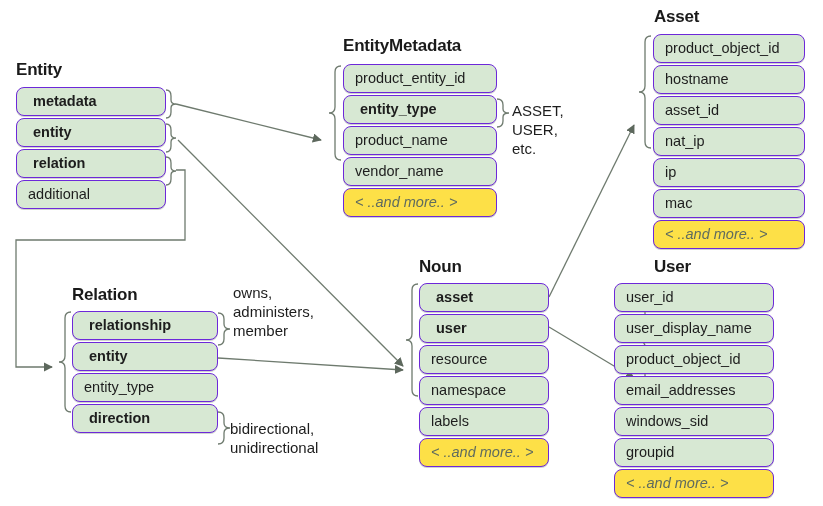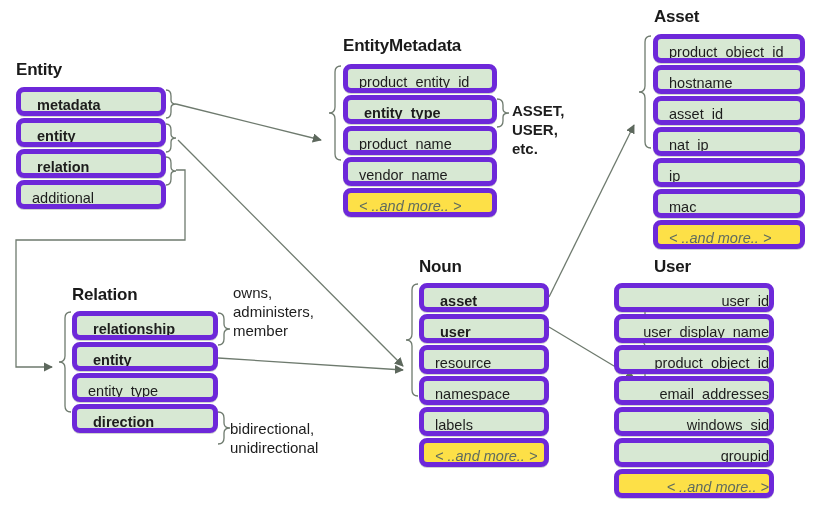--- a/index.html
+++ b/index.html
@@ -21,21 +21,21 @@
     font-size:17px;
     font-weight:bold;
     color:#1a1a1a;
     white-space:nowrap;
     letter-spacing:-0.2px;
   }
   .rows{position:absolute;}
   .row{
     box-sizing:border-box;
     background:#d7e8d3;
-    border:5px solid #6d28d9;
+    border:1px solid #6d28d9;
     border-radius:8px;
     height:29px;
     line-height:27px;
     padding:0 0 0 11px;
     font-size:14.5px;
     color:#1d1d1d;
     white-space:nowrap;
     overflow:hidden;
     margin-bottom:2px;
     box-shadow:0 1px 0 rgba(120,130,120,0.35);
@@ -129,21 +129,21 @@
         <div class="row">asset_id</div>
         <div class="row">nat_ip</div>
         <div class="row">ip</div>
         <div class="row">mac</div>
         <div class="row more">&lt; ..and more.. &gt;</div>
       </div>
   </div>
 
   <div class="group">
     <div class="group-title" style="left:654px;top:257px;">User</div>
-    <div class="rows" id="rows-user" style="left:614px;top:283px;width:160px;text-align:right;">
+    <div class="rows" id="rows-user" style="left:614px;top:283px;width:160px;">
         <div class="row">user_id</div>
         <div class="row">user_display_name</div>
         <div class="row">product_object_id</div>
         <div class="row">email_addresses</div>
         <div class="row">windows_sid</div>
         <div class="row">groupid</div>
         <div class="row more">&lt; ..and more.. &gt;</div>
       </div>
   </div>
 
@@ -162,21 +162,21 @@
     <div class="rows" id="rows-noun" style="left:419px;top:283px;width:130px;">
         <div class="row b">asset</div>
         <div class="row b">user</div>
         <div class="row">resource</div>
         <div class="row">namespace</div>
         <div class="row">labels</div>
         <div class="row more">&lt; ..and more.. &gt;</div>
       </div>
   </div>
 
-  <div class="note" style="left:512px;top:101px;font-weight:bold;">ASSET,
+  <div class="note" style="left:512px;top:101px;">ASSET,
 USER,
 etc.</div>
   <div class="note" style="left:233px;top:283px;">owns,
 administers,
 member</div>
   <div class="note" style="left:230px;top:419px;">bidirectional,
 unidirectional</div>
 
 </div>
 

